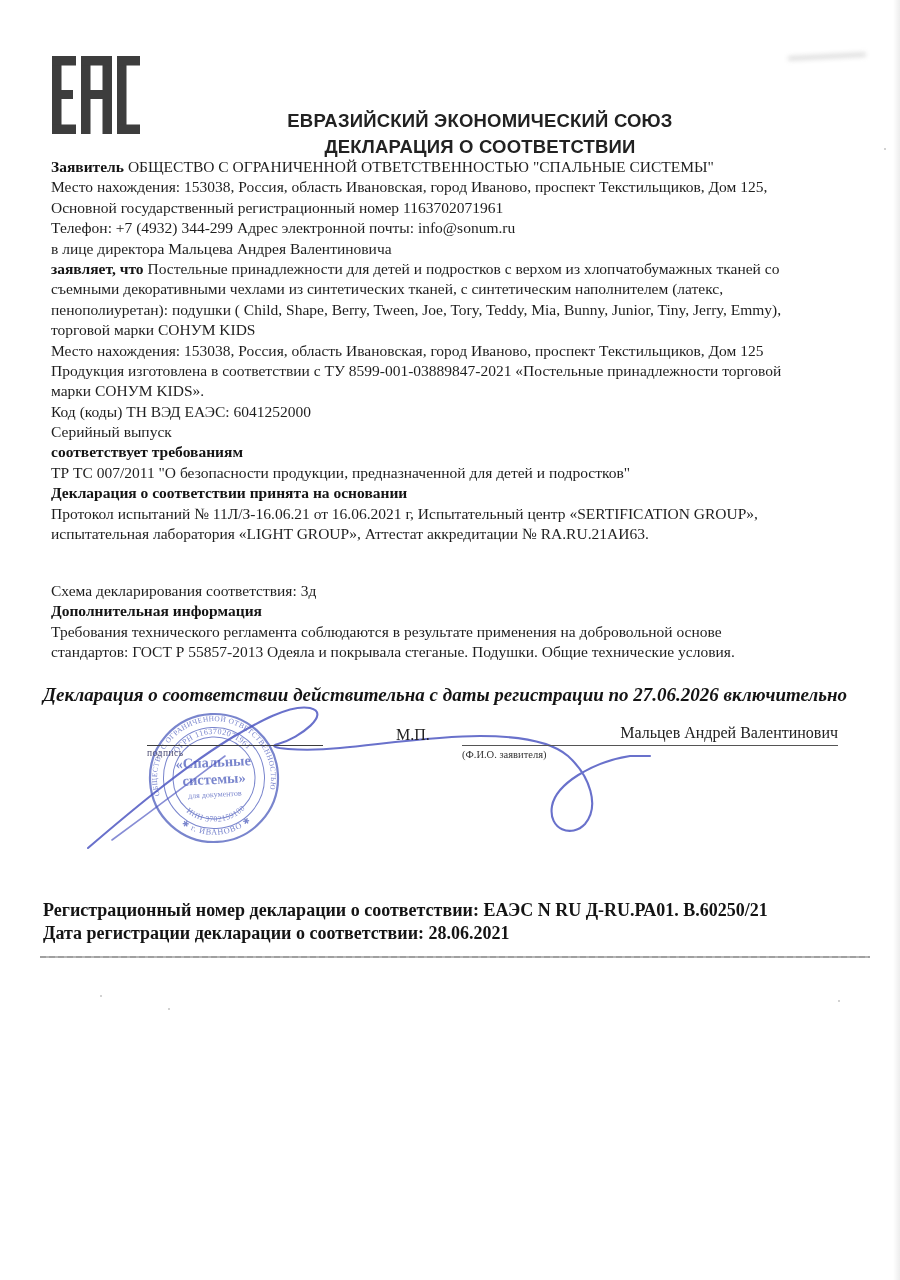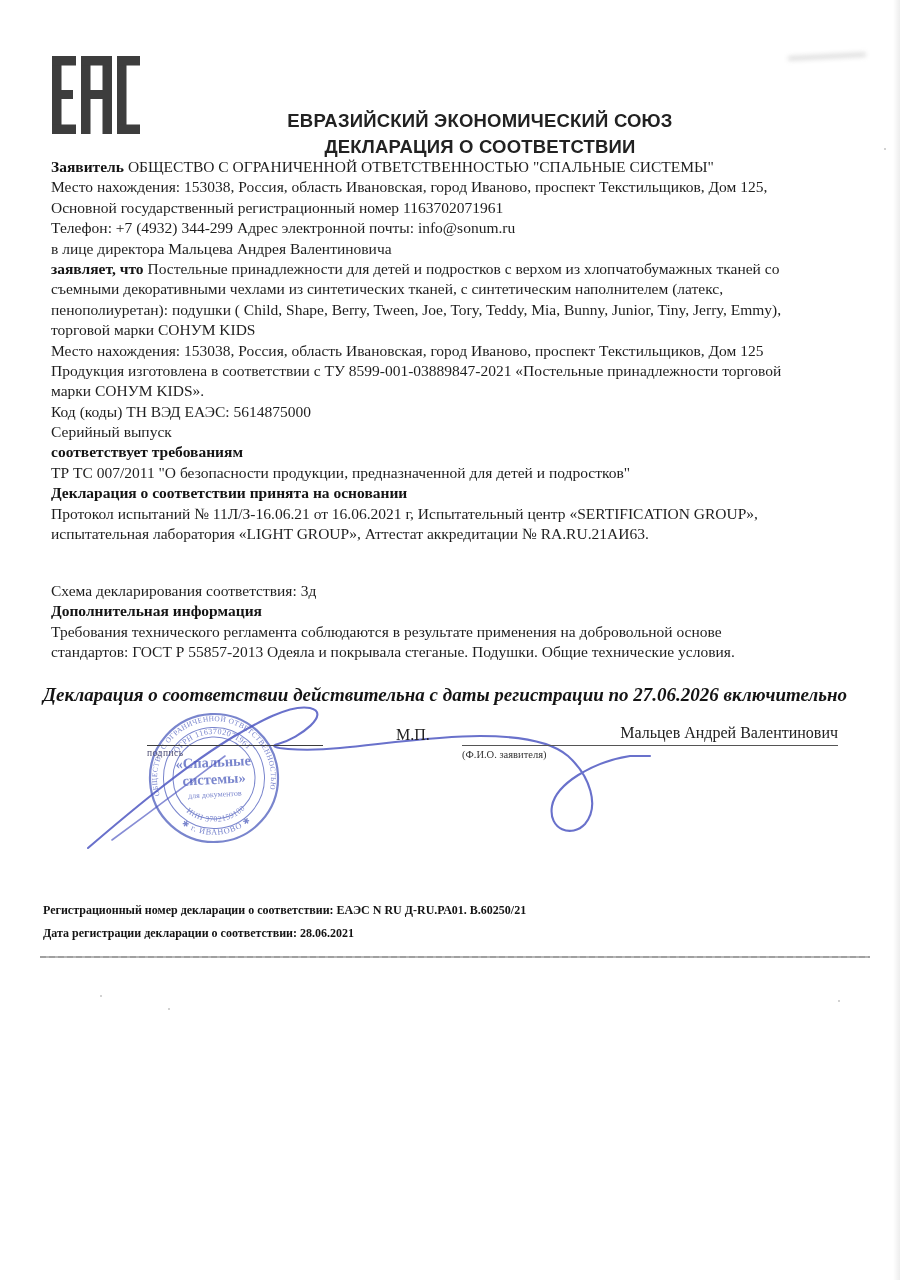--- a/index.html
+++ b/index.html
@@ -54,21 +54,21 @@
     position:absolute;left:462px;top:749px;width:376px;text-align:left;
     font-size:10.5px;color:#333;
   }
 
   #stamp-svg{position:absolute;left:146px;top:710px;}
   #signature-svg{position:absolute;left:60px;top:690px;}
 
   
   #registration-block{
     position:absolute;left:43px;top:899px;width:830px;
-    font-size:12px;font-weight:bold;color:#141414;line-height:22.5px;
+    font-size:18px;font-weight:bold;color:#141414;line-height:22.5px;
     white-space:nowrap;
   }
   #bottom-divider{
     position:absolute;left:40px;top:956px;width:830px;height:2px;
     background:repeating-linear-gradient(90deg,#8f8f8f 0 6px,#a9a9a9 6px 9px);
     opacity:.85;
   }
 
   
   #smudge-top-right{
@@ -114,21 +114,21 @@
     <div class="tline"><span>Основной государственный регистрационный номер 1163702071961</span></div>
     <div class="tline"><span>Телефон: +7 (4932) 344-299 Адрес электронной почты: info@sonum.ru</span></div>
     <div class="tline"><span>в лице директора Мальцева Андрея Валентиновича</span></div>
     <div class="tline"><b>заявляет, что</b><span> Постельные принадлежности для детей и подростков с верхом из хлопчатобумажных тканей со</span></div>
     <div class="tline"><span>съемными декоративными чехлами из синтетических тканей, с синтетическим наполнителем (латекс,</span></div>
     <div class="tline"><span>пенополиуретан): подушки ( Child, Shape, Berry, Tween, Joe, Tory, Teddy, Mia, Bunny, Junior, Tiny, Jerry, Emmy),</span></div>
     <div class="tline"><span>торговой марки СОНУМ KIDS</span></div>
     <div class="tline"><span>Место нахождения: 153038, Россия, область Ивановская, город Иваново, проспект Текстильщиков, Дом 125</span></div>
     <div class="tline"><span>Продукция изготовлена в соответствии с ТУ 8599-001-03889847-2021 «Постельные принадлежности торговой</span></div>
     <div class="tline"><span>марки СОНУМ KIDS».</span></div>
-    <div class="tline"><span>Код (коды) ТН ВЭД ЕАЭС: 5614875000</span></div>
+    <div class="tline"><span>Код (коды) ТН ВЭД ЕАЭС: 6041252000</span></div>
     <div class="tline"><span>Серийный выпуск</span></div>
     <div class="tline"><b>соответствует требованиям</b></div>
     <div class="tline"><span>ТР ТС 007/2011 "О безопасности продукции, предназначенной для детей и подростков"</span></div>
     <div class="tline"><b>Декларация о соответствии принята на основании</b></div>
     <div class="tline"><span>Протокол испытаний № 11Л/З-16.06.21 от 16.06.2021 г, Испытательный центр «SERTIFICATION GROUP»,</span></div>
     <div class="tline"><span>испытательная лаборатория «LIGHT GROUP», Аттестат аккредитации № RA.RU.21АИ63.</span></div>
   </div>
 <div id="additional-lines" class="textcol">
     <div class="tline"><span>Схема декларирования соответствия: 3д</span></div>
     <div class="tline"><b>Дополнительная информация</b></div>

